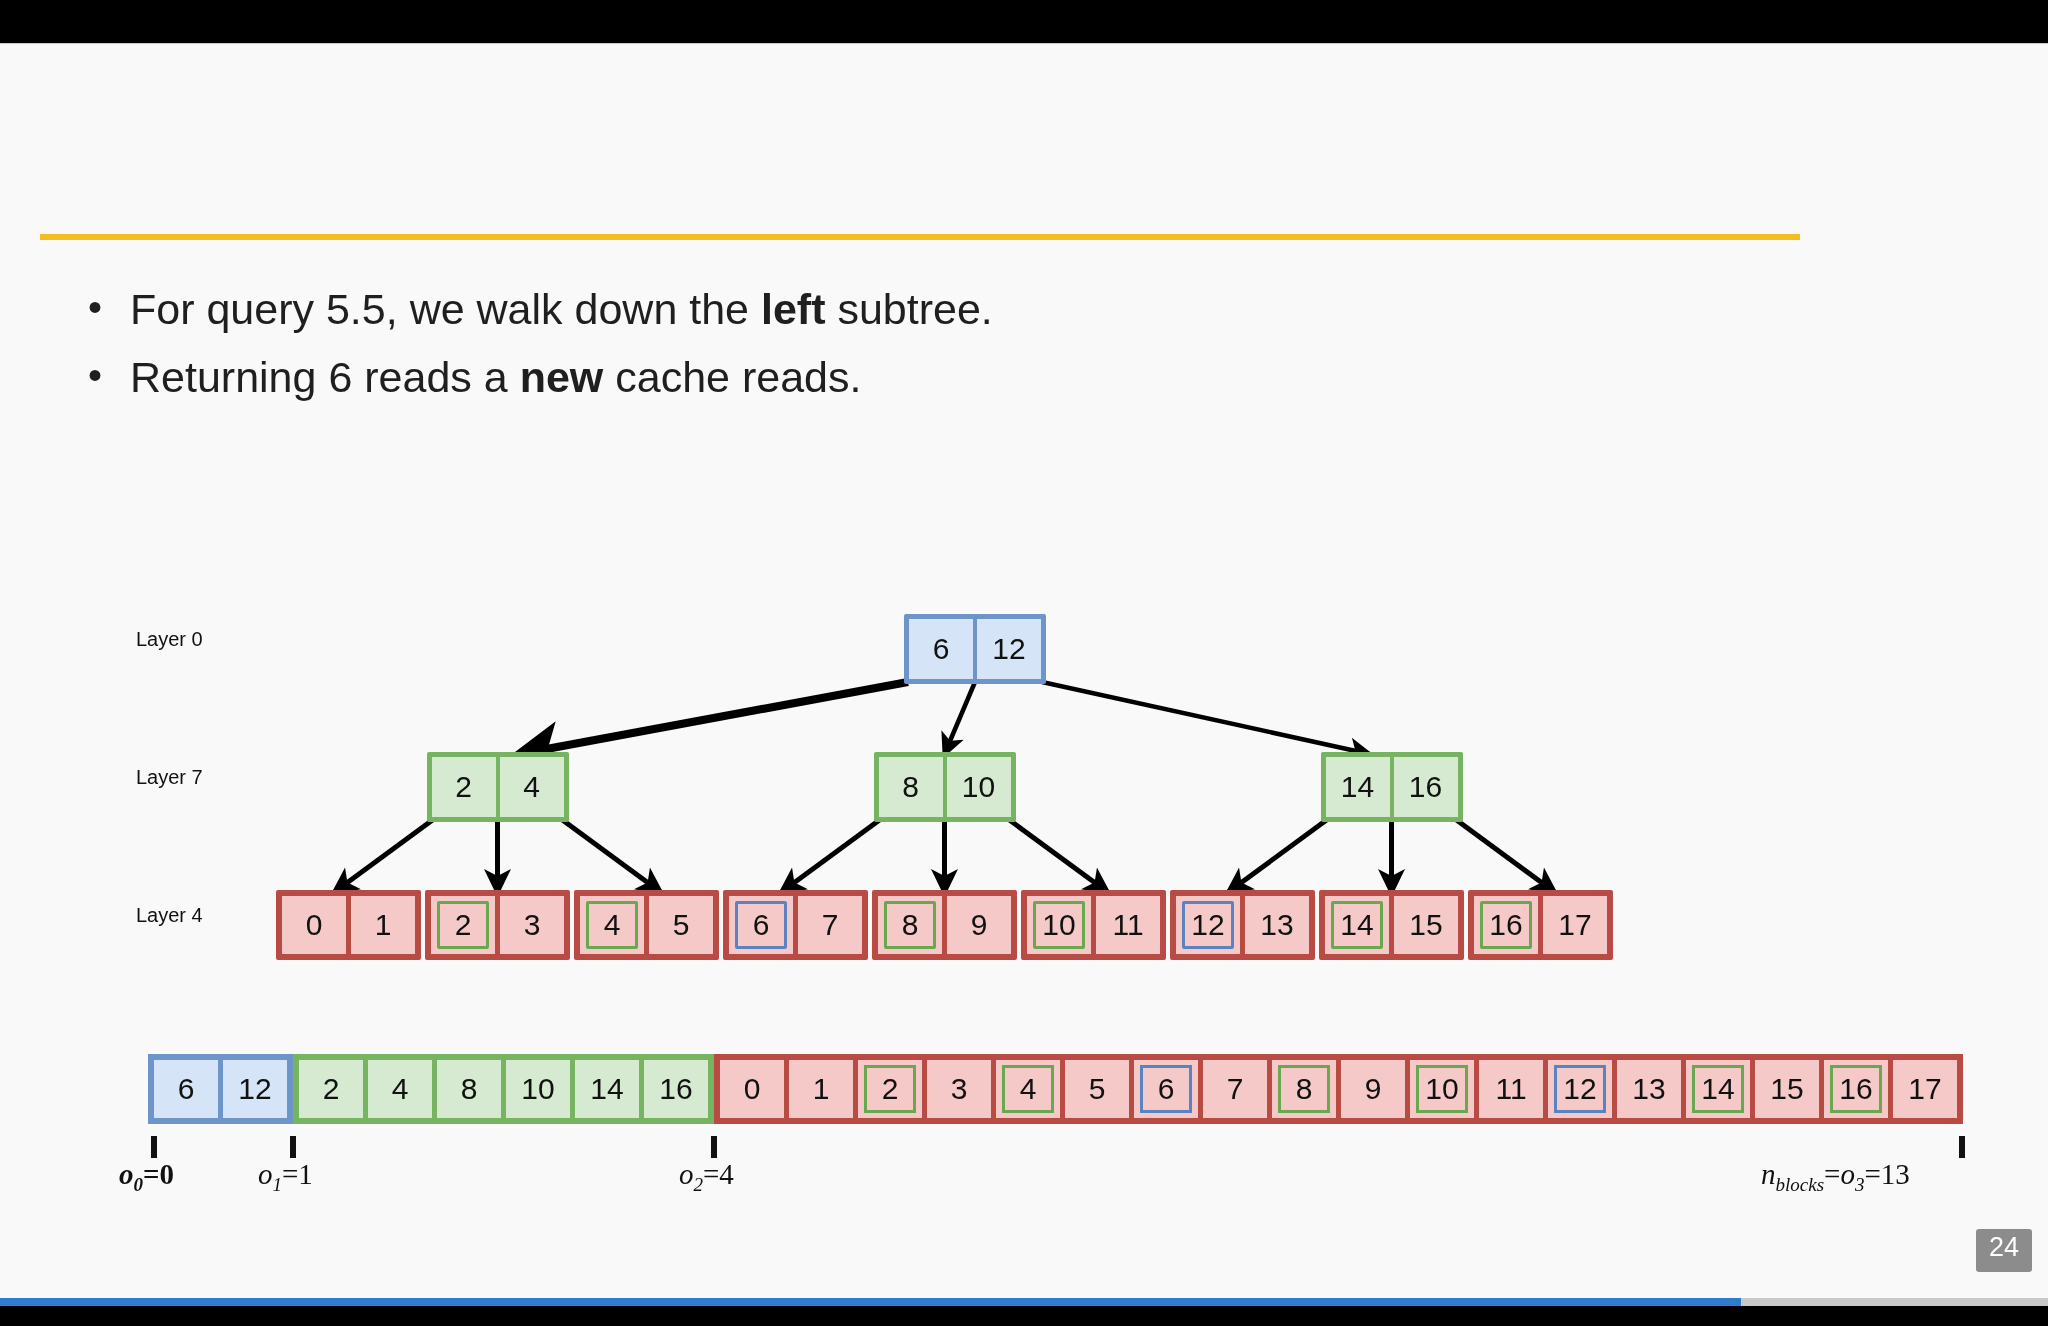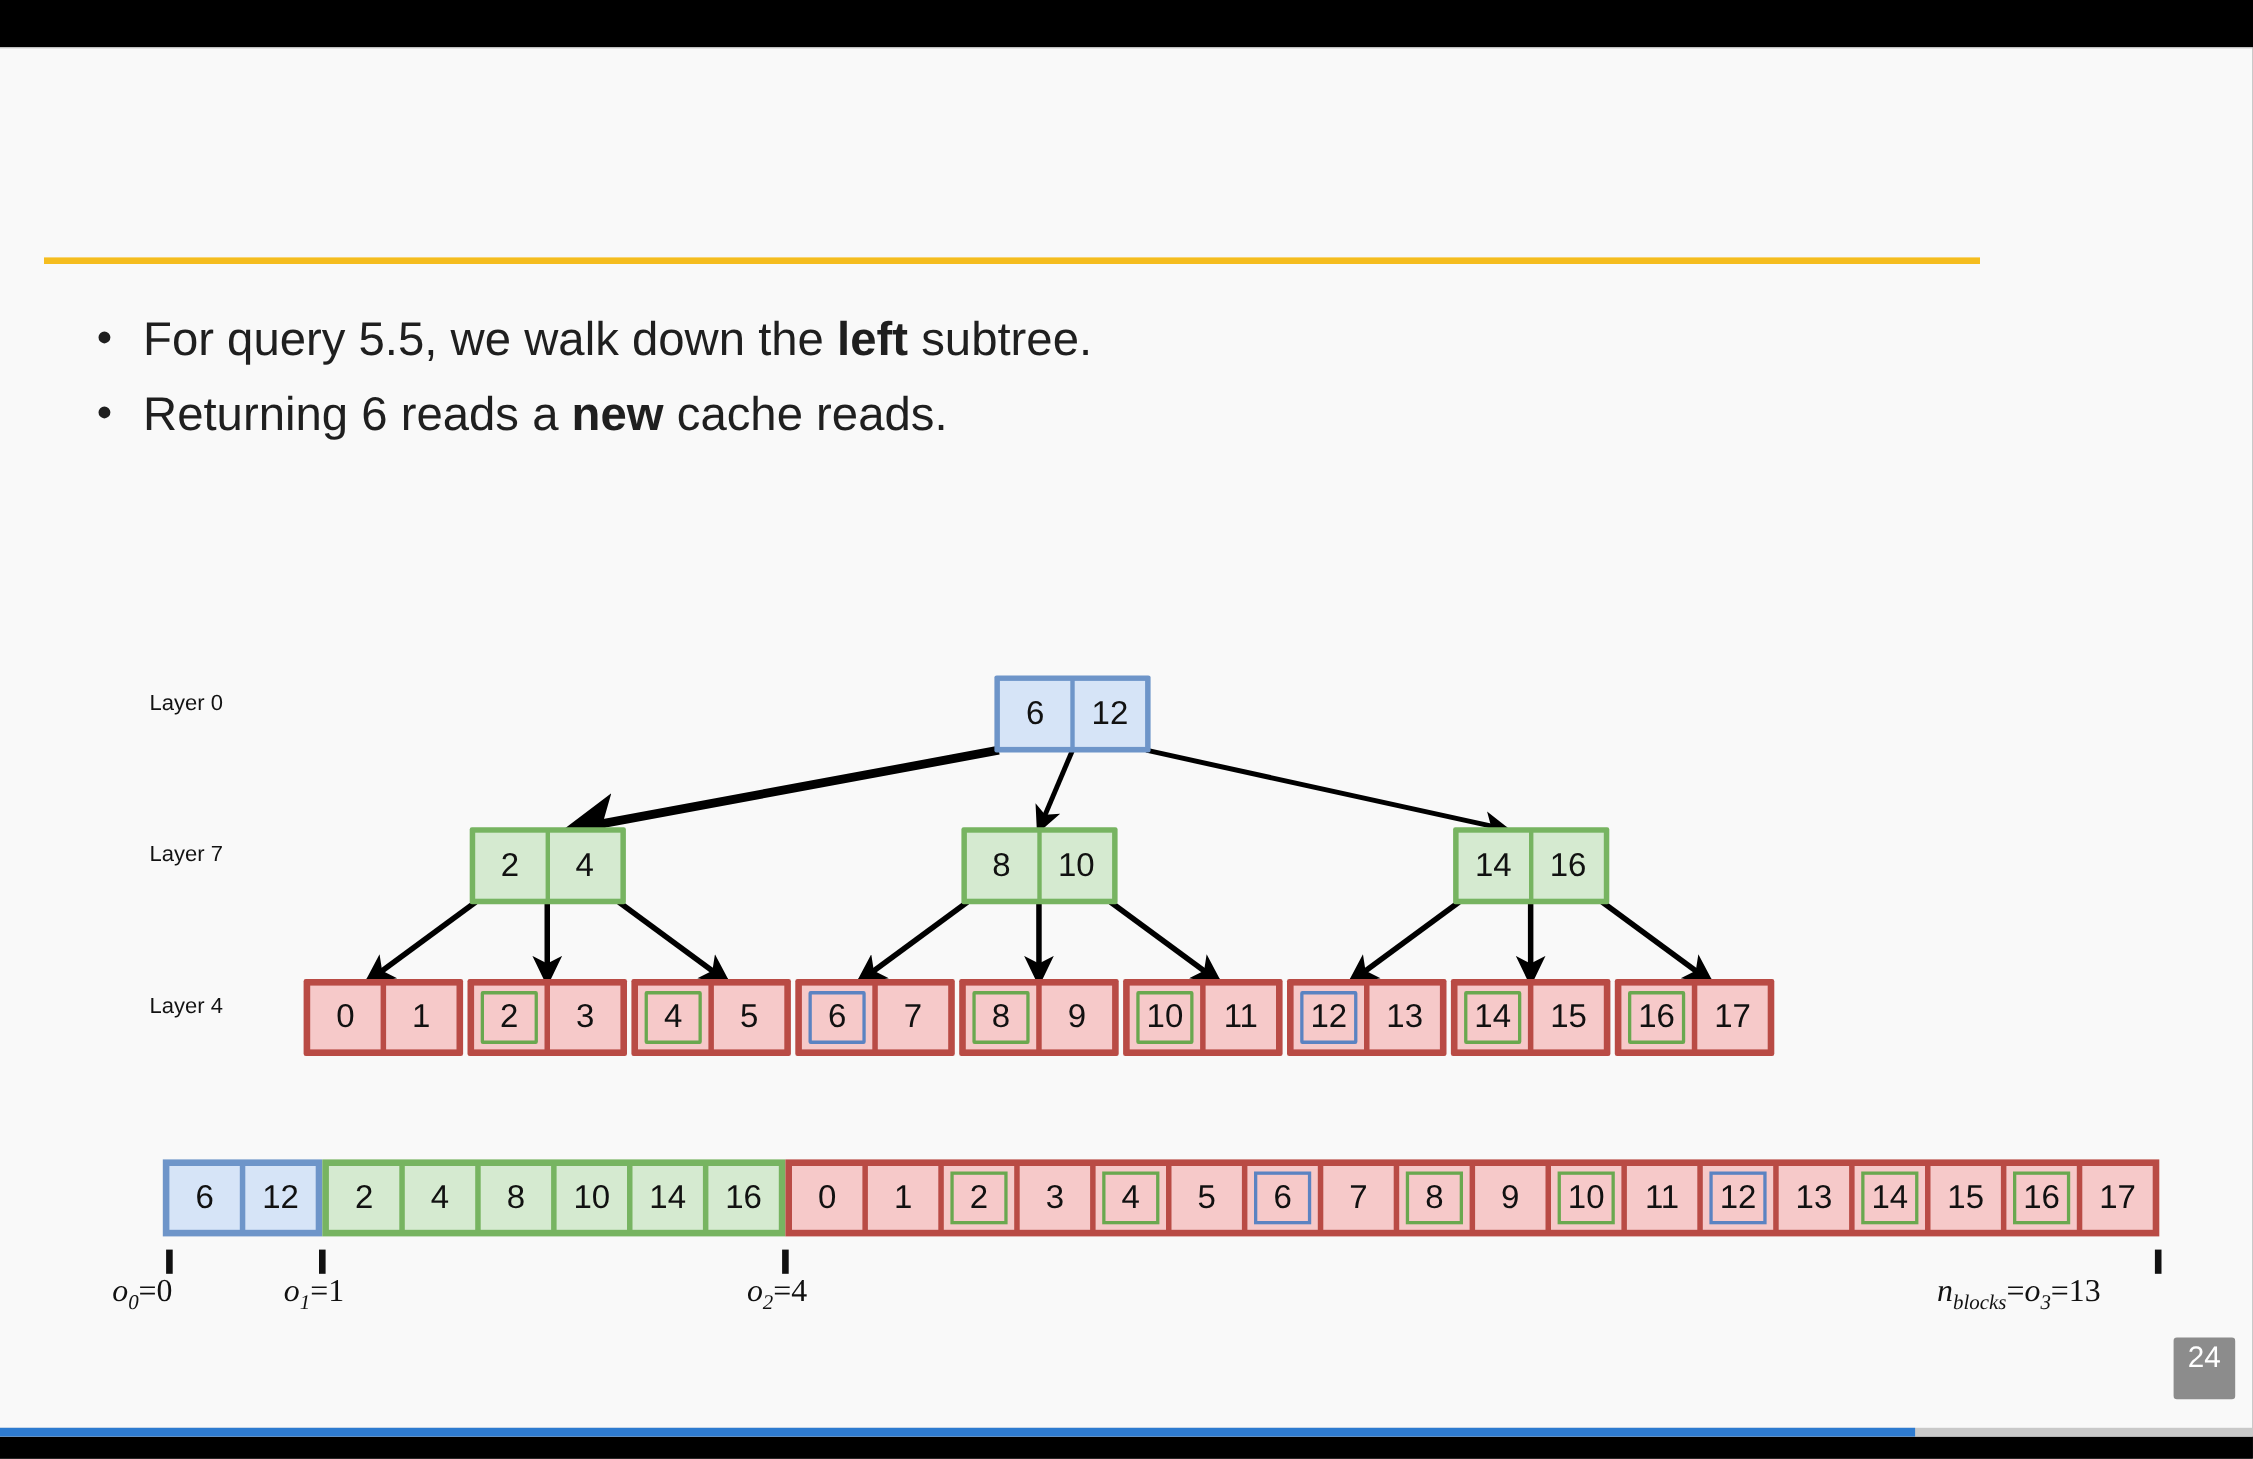--- a/index.html
+++ b/index.html
@@ -110,21 +110,21 @@
     position:absolute; font-family:"Liberation Serif", serif;
     font-size:29px; color:#111; white-space:nowrap;
   }
   .tick-label i { font-style:italic; }
   .tick-label sub { font-size:19px; font-style:italic; }
 
   
   #page-badge {
     position:absolute; right:16px; bottom:34px;
     background:#8c8c8c; color:#fff; font-size:27px;
-    padding:5px 13px 24px; border-radius:3px; line-height:1;
+    padding:5px 13px 11px; border-radius:3px; line-height:1;
   }
   #progress-track {
     position:absolute; left:0; bottom:0; width:2048px; height:8px; background:#c9c9c9;
   }
   #progress-fill { position:absolute; left:0; top:0; height:8px; background:#2e7bd0; }
 </style>
 </head>
 <body>
 
 <div id="viewer">
@@ -384,21 +384,21 @@
               <span>16</span>
               <span class="inner"></span>
             </div>
             <div class="cell">
               <span>17</span>
             </div>
           </div>
         </div>
       <div id="ticks">
           <div class="tick" style="left: 151px; top: 1092px;"></div>
-          <div class="tick-label" style="left: 102px; top: 1114px;"><i>o</i><sub>0</sub>=0</div>
+          <div class="tick-label" style="left: 119px; top: 1114px; font-weight: bold;"><i>o</i><sub>0</sub>=0</div>
           <div class="tick" style="left: 290px; top: 1092px;"></div>
           <div class="tick-label" style="left: 258px; top: 1114px;"><i>o</i><sub>1</sub>=1</div>
           <div class="tick" style="left: 711px; top: 1092px;"></div>
           <div class="tick-label" style="left: 679px; top: 1114px;"><i>o</i><sub>2</sub>=4</div>
           <div class="tick" style="left: 1959px; top: 1092px;"></div>
           <div class="tick-label" style="left: 1761px; top: 1114px;"><i>n</i><sub>blocks</sub>=<i>o</i><sub>3</sub>=13</div>
         </div>
     </div>
 
     <div id="page-badge">24</div>

